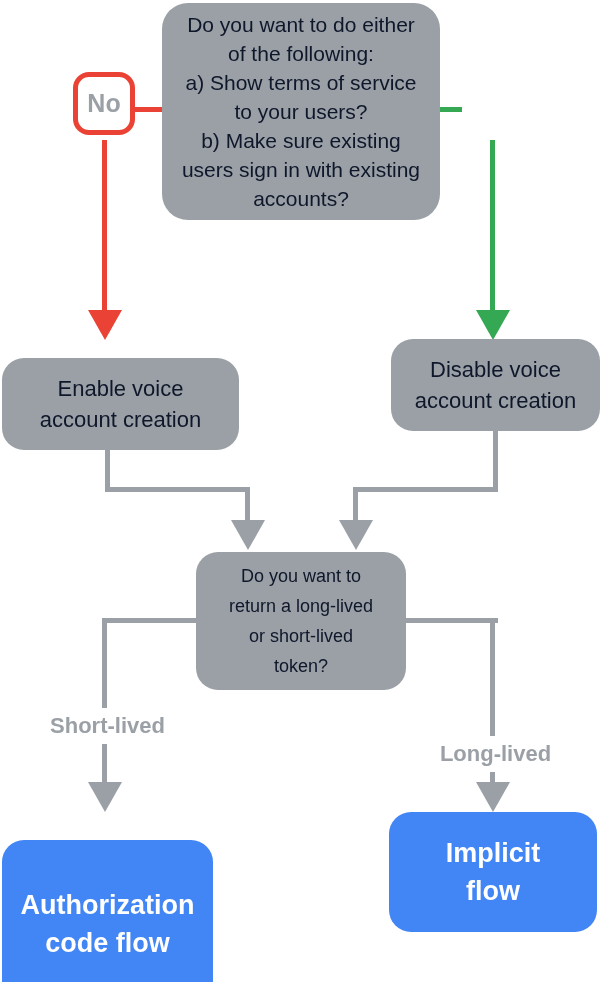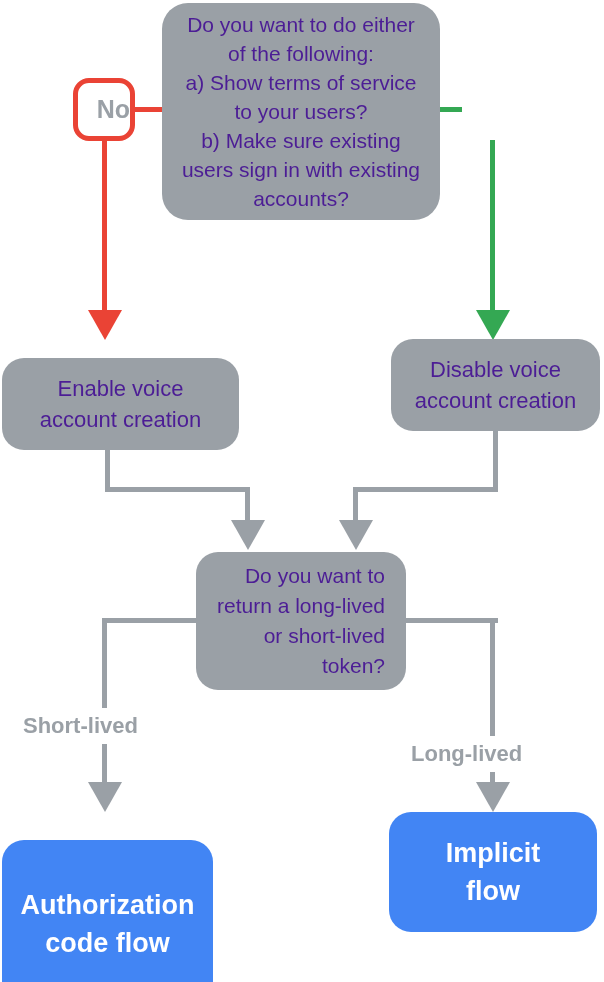--- a/index.html
+++ b/index.html
@@ -42,52 +42,52 @@
     position: absolute;
     display: flex;
     align-items: center;
     justify-content: center;
     text-align: center;
     border-radius: 22px;
     z-index: 2;
   }
   .node .txt { white-space: pre-line; }
 
-  .gray-node { background: var(--gray); color: #4c1d95; }
+  .gray-node { background: var(--gray); color: #0f172a; }
   .blue-node { background: var(--blue); color: #FFFFFF; font-weight: 700; }
 
   .top-box    { left: 162px; top: 3px;   width: 278px; height: 217px; font-size: 21px; line-height: 29px; border-radius: 26px; }
   .enable-box { left: 2px;   top: 339px; width: 237px; height: 92px;  font-size: 22px; line-height: 31px; margin-top: 19px; }
   .disable-box{ left: 391px; top: 339px; width: 209px; height: 92px;  font-size: 22px; line-height: 31px; }
-  .middle-box { left: 196px; top: 552px; width: 210px; height: 138px; font-size: 21px; line-height: 30px; text-align: right; }
+  .middle-box { left: 196px; top: 552px; width: 210px; height: 138px; font-size: 18px; line-height: 30px; }
   .auth-box   { left: 2px;   top: 812px; width: 211px; height: 168px; font-size: 27px; line-height: 38px; margin-top: 28px; }
   .impl-box   { left: 389px; top: 812px; width: 208px; height: 120px; font-size: 27px; line-height: 38px; }
 
   
   .badge {
     position: absolute;
     width: 62px; height: 63px;
     background: #FFFFFF;
     border-radius: 16px;
     display: flex; align-items: center; justify-content: center;
     font-size: 25px; font-weight: 600;
     color: var(--gray);
     z-index: 3;
   }
-  .badge.no  { left: 73px;  top: 78px; border: 5px solid var(--red); justify-content: flex-end; }
+  .badge.no  { left: 73px;  top: 72px; border: 5px solid var(--red); }
   .badge.yes { left: 462px; top: 78px; border: 5px solid var(--green); }
 
   
   .branch-label {
     position: absolute;
     width: 169px; height: 36px;
     background: #FFFFFF;
     color: var(--gray);
     font-size: 22px; font-weight: 600;
-    display: flex; align-items: center; justify-content: flex-start;
+    display: flex; align-items: center; justify-content: center;
     z-index: 4;
   }
   .branch-label.short { left: 23px;  top: 708px; }
   .branch-label.long  { left: 411px; top: 736px; }
 </style>
 </head>
 <body>
 
 <div class="canvas">
 

